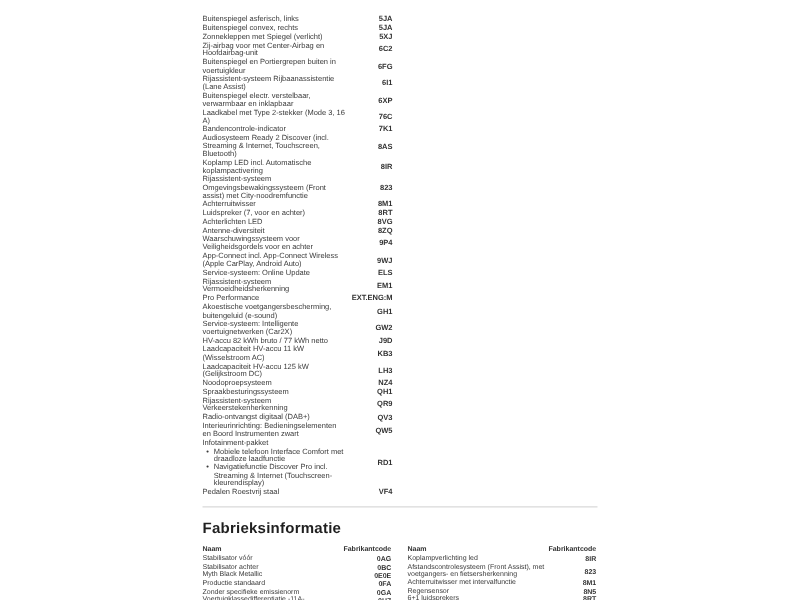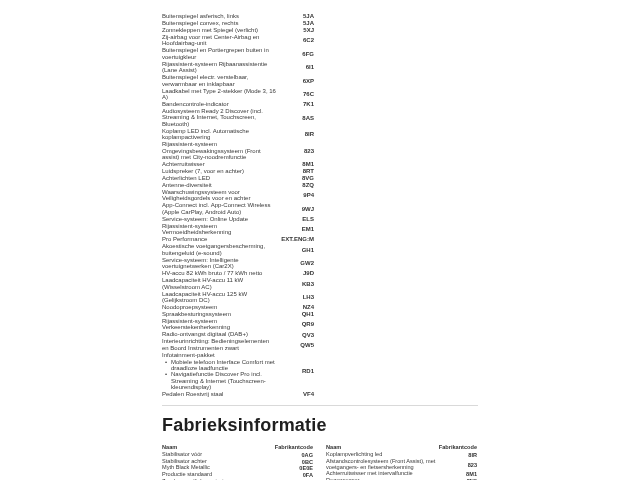--- a/index.html
+++ b/index.html
@@ -14,21 +14,21 @@
   .equip-name { width:114px; font-size:6px; line-height:6.4px; color:#3a3a3a; }
   .equip-code { flex:1; text-align:right; font-size:6px; font-weight:bold; color:#333; white-space:nowrap; }
   .sub-list { list-style:none; margin-top:0.5px; }
   .sub-list li { position:relative; padding-left:9px; font-size:6px; line-height:6.4px; color:#3a3a3a; }
   .sub-list li::before { content:"\2022"; position:absolute; left:3px; top:0; }
 
   
   .divider { border:none; border-top:1px solid #d9d9d9; width:316px; margin:7px 0 9px 0; height:0; }
 
   
-  .factory-title { font-size:18px; font-weight:bold; color:#1f1f1f; margin-bottom:8px; letter-spacing:0.2px; }
+  .factory-title { font-size:12px; font-weight:bold; color:#1f1f1f; margin-bottom:8px; letter-spacing:0.2px; }
   .tables { display:flex; gap:13px; }
   .ftable { width:151px; }
   .fheader { display:flex; justify-content:space-between; font-size:5.6px; font-weight:bold; color:#333; margin-bottom:2.5px; }
   .frow { display:flex; justify-content:space-between; align-items:center; margin-bottom:0.6px; }
   .fname { width:118px; font-size:5.6px; line-height:5.9px; color:#3a3a3a; }
   .fcode { flex:1; text-align:right; font-size:5.6px; font-weight:bold; color:#333; white-space:nowrap; }
 </style>
 </head>
 <body>
 

